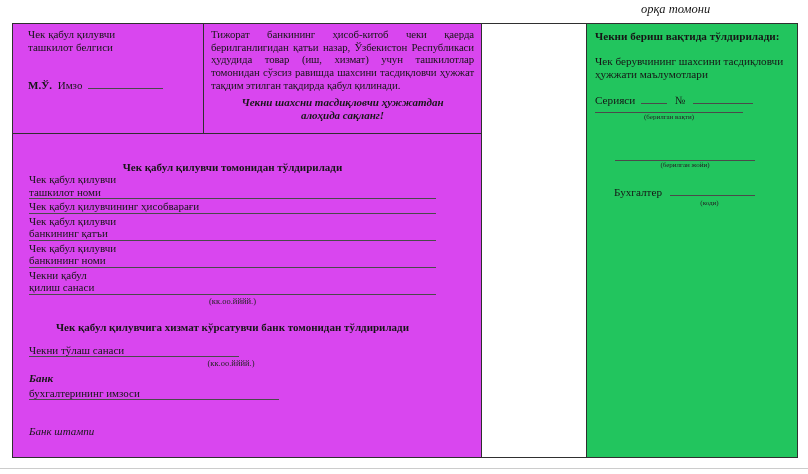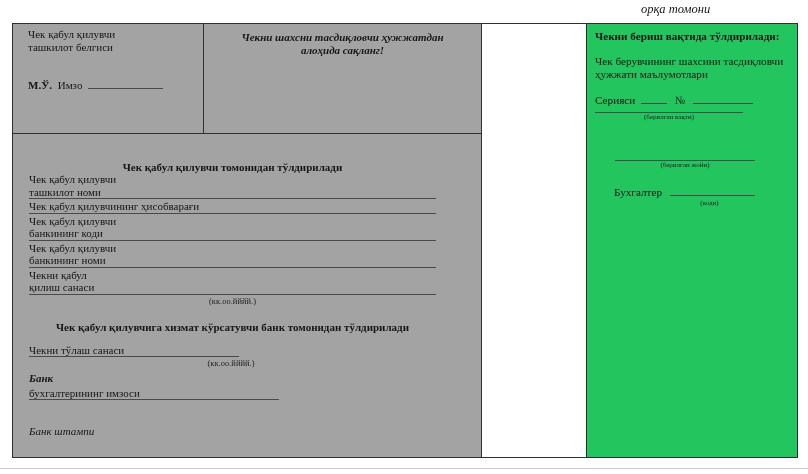--- a/index.html
+++ b/index.html
@@ -7,21 +7,21 @@
   .sheet {
     position:relative; width:808px; height:474px; background:#ffffff;
     font-family:"Liberation Serif","DejaVu Serif",serif;
     color:#161616; font-size:11px; overflow:hidden;
   }
   .corner-label { position:absolute; top:2px; left:641px; font-style:italic; font-size:12.5px; }
   .page-edge { position:absolute; left:0; right:0; top:468px; border-top:1px solid #cccccc; }
 
   .doc-table { position:absolute; left:12px; top:23px; width:786px; height:435px; display:flex; }
 
-  .col-left { width:470px; border:1px solid #2f2f2f; display:flex; flex-direction:column; background:#a3a3a3; }
+  .col-left { width:470px; border:1px solid #2f2f2f; display:flex; flex-direction:column; background:#d946ef; }
   .col-mid  { width:104px; border-top:1px solid #2f2f2f; border-bottom:1px solid #2f2f2f; background:#fff; }
   .col-right{ flex:1; border:1px solid #2f2f2f; background:#22c55e; padding:6px 10px 0 8px; line-height:13px; font-size:11.2px; }
 
   .row-top { height:110px; display:flex; border-bottom:1px solid #2f2f2f; }
   .cell-stamp { width:191px; border-right:1px solid #2f2f2f; padding:4px 10px 0 15px; line-height:13px; }
   .seal-row { margin-top:25px; white-space:nowrap; }
   .b { font-weight:bold; }
   .ml3 { margin-left:3px; }
   .sblank { display:inline-block; border-bottom:1px solid #4a4a4a; height:10px; vertical-align:baseline; }
   .w75 { width:75px; } .w26 { width:26px; } .w60 { width:60px; } .w85 { width:85px; }
@@ -74,41 +74,42 @@
         <div class="cell-stamp">
           <div>Чек қабул қилувчи</div>
           <div>ташкилот белгиси</div>
           <div class="seal-row">
             <span class="b">М.Ў.</span>
             <span class="ml3">Имзо</span>
             <span class="sblank w75 ml3"></span>
           </div>
         </div>
         <div class="cell-notice">
+          <div class="para">Тижорат банкининг ҳисоб-китоб чеки қаерда берилганлигидан қатъи назар, Ўзбекистон Республикаси ҳудудида товар (иш, хизмат) учун ташкилотлар томонидан сўзсиз равишда шахсини тасдиқловчи ҳужжат тақдим этилган тақдирда қабул қилинади.</div>
           <div class="warning">Чекни шахсни тасдиқловчи ҳужжатдан алоҳида сақланг!</div>
         </div>
       </div>
 
       <div class="cell-form">
         <div class="sec-title">Чек қабул қилувчи томонидан тўлдирилади</div>
 
         <div>Чек қабул қилувчи</div>
         <div class="frow">
           <span class="lbl">ташкилот номи</span>
           <span class="fill"></span>
         </div>
 
         <div class="frow">
           <span class="lbl">Чек қабул қилувчининг ҳисобварағи </span>
           <span class="fill"></span>
         </div>
 
         <div>Чек қабул қилувчи</div>
         <div class="frow">
-          <span class="lbl">банкининг коди</span>
+          <span class="lbl">банкининг қатъи</span>
           <span class="fill"></span>
         </div>
 
         <div>Чек қабул қилувчи</div>
         <div class="frow">
           <span class="lbl">банкининг номи</span>
           <span class="fill"></span>
         </div>
 
         <div>Чекни қабул</div>

